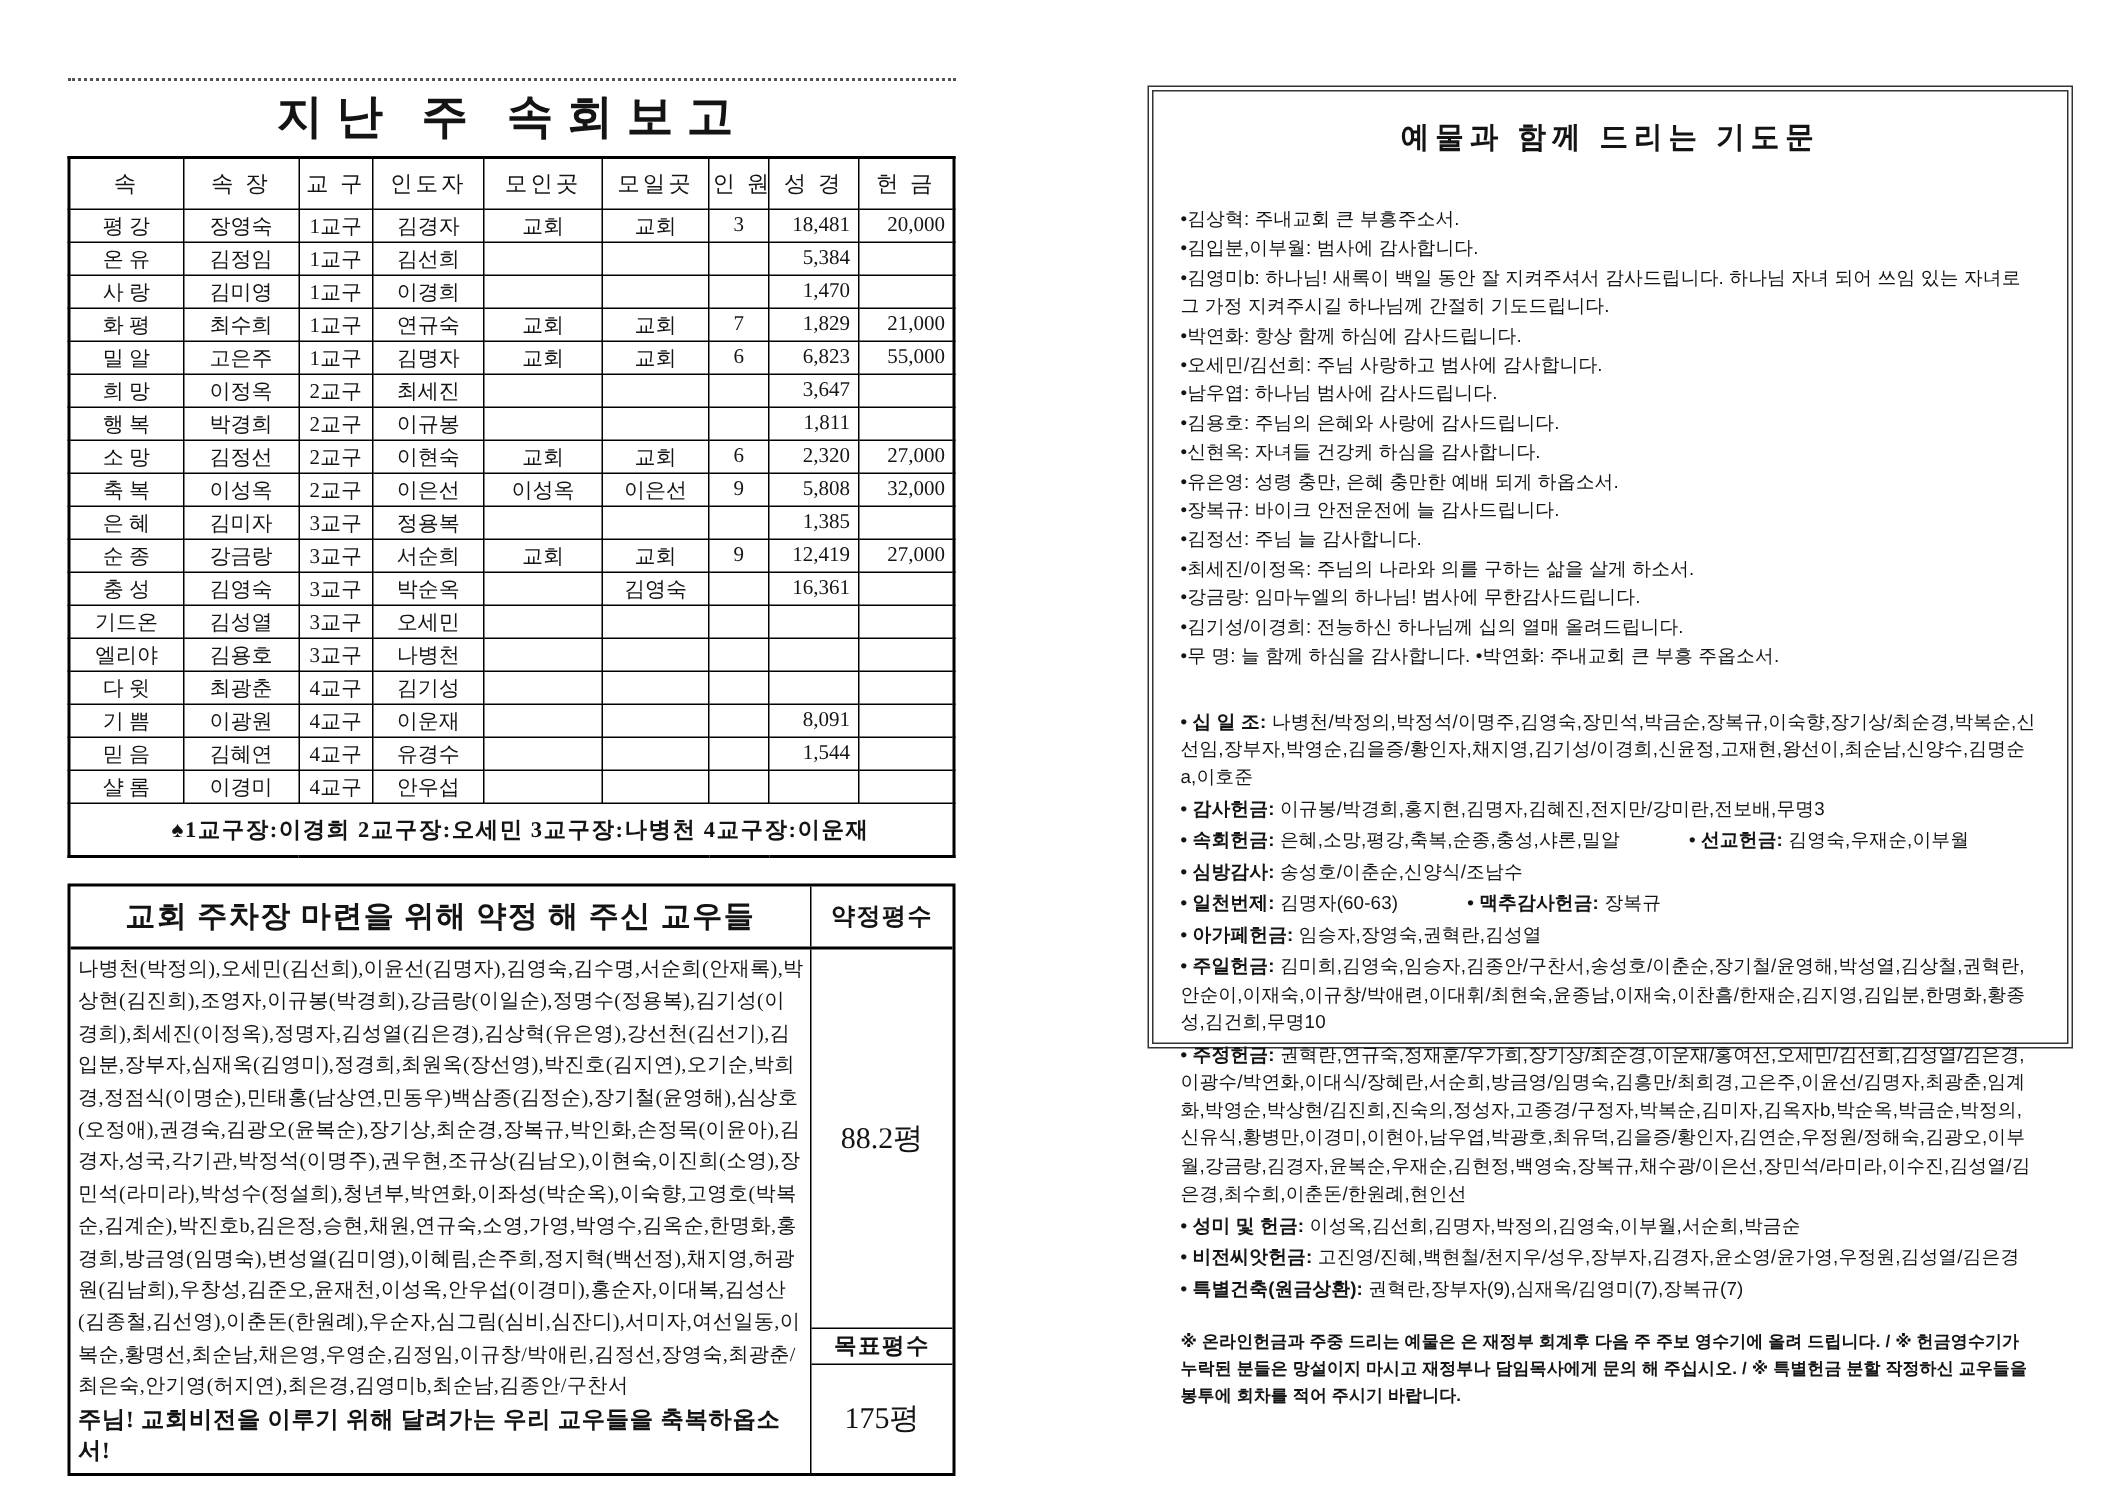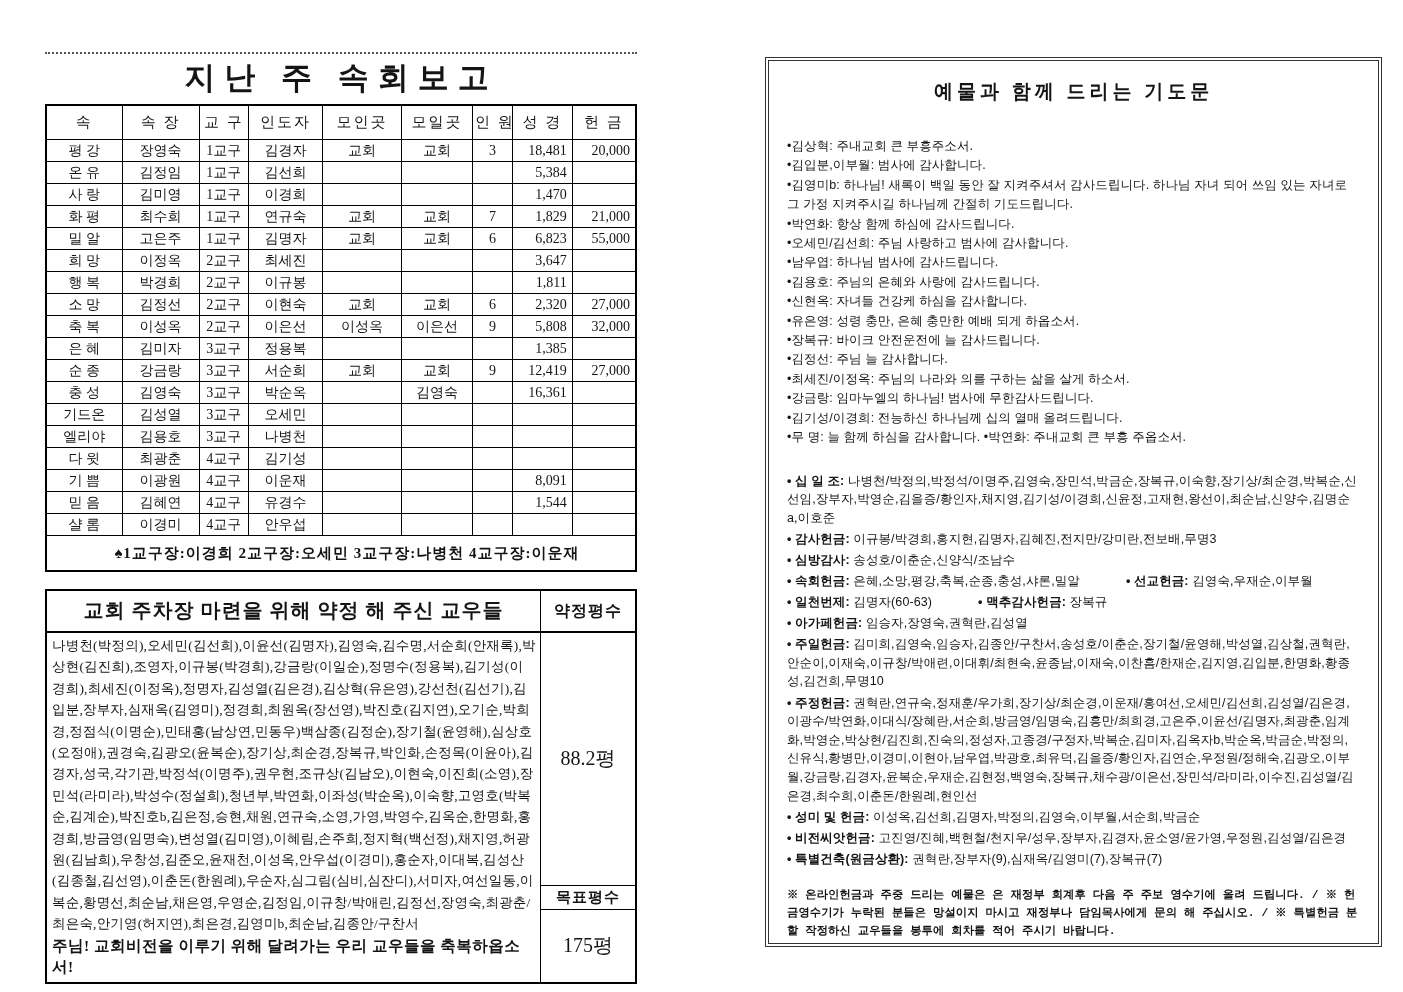--- a/index.html
+++ b/index.html
@@ -36,32 +36,32 @@
   .pledge-names-cell { flex:1; border-right:1px solid #000; padding:2px 4px 4px 5px; }
   .pledge-names { font-size:13.5px; line-height:21.4px; letter-spacing:0.2px; word-break:break-all; }
   .pledge-blessing { font-weight:bold; font-size:15.5px; margin-top:1px; letter-spacing:0.5px; }
   .pledge-right { width:94px; display:flex; flex-direction:column; }
   .pledged-area { flex:1; display:flex; align-items:center; justify-content:center; font-size:20px; min-height:228px; }
   .goal-label { border-top:1px solid #000; border-bottom:1px solid #000; text-align:center; font-weight:bold; font-size:15px; padding:2px 0; letter-spacing:1px; }
   .goal-area { display:flex; align-items:center; justify-content:center; font-size:20px; min-height:72px; }
 
   
   .page-right {
-    position:absolute; left:765px; top:57px; width:617px; height:890px;
+    position:absolute; left:765px; top:57px; width:617px; height:642px;
     border:4px double #333; box-sizing:border-box; padding:12px 18px 10px;
     font-family:"Liberation Sans", "DejaVu Sans", sans-serif;
   }
   .prayer-title { text-align:center; font-weight:900; font-size:19px; letter-spacing:4px; margin:6px 0 32px; font-family:"Liberation Serif", serif; transform:scaleY(1.05); }
   .prayer-list { }
   .prayer-line { font-size:12.5px; line-height:19.4px; letter-spacing:0.1px; }
   .offering-sections { margin-top:24px; }
   .section-line { font-size:12.5px; line-height:18.6px; margin:2.5px 0; letter-spacing:0.1px; }
   .sec-label { font-weight:bold; }
   .seg-gap { margin-left:46px; }
-  .footer-note { margin-top:18px; font-weight:bold; font-size:11.3px; line-height:18px; letter-spacing:0.1px;font-family:Liberation Mono, monospace; }
+  .footer-note { margin-top:18px; font-weight:bold; font-size:11.3px; line-height:18px; letter-spacing:0.1px; }
 </style>
 </head>
 <body>
 
 <div class="page-left">
   <div class="dotted-rule"></div>
   <div class="report-title">지난 주 속회보고</div>
 
   <table class="report">
     <colgroup>
@@ -329,22 +329,22 @@
       <div class="prayer-line">•장복규: 바이크 안전운전에 늘 감사드립니다.</div>
       <div class="prayer-line">•김정선: 주님 늘 감사합니다.</div>
       <div class="prayer-line">•최세진/이정옥: 주님의 나라와 의를 구하는 삶을 살게 하소서.</div>
       <div class="prayer-line">•강금랑: 임마누엘의 하나님! 범사에 무한감사드립니다.</div>
       <div class="prayer-line">•김기성/이경희: 전능하신 하나님께 십의 열매 올려드립니다.</div>
       <div class="prayer-line">•무 명: 늘 함께 하심을 감사합니다. •박연화: 주내교회 큰 부흥 주옵소서.</div>
     </div>
   <div class="offering-sections">
       <div class="section-line"><span class="sec-label">• 십 일 조: </span><span>나병천/박정의,박정석/이명주,김영숙,장민석,박금순,장복규,이숙향,장기상/최순경,박복순,신선임,장부자,박영순,김을증/황인자,채지영,김기성/이경희,신윤정,고재현,왕선이,최순남,신양수,김명순a,이호준</span></div>
       <div class="section-line"><span class="sec-label">• 감사헌금: </span><span>이규봉/박경희,홍지현,김명자,김혜진,전지만/강미란,전보배,무명3</span></div>
+      <div class="section-line"><span class="sec-label">• 속회헌금: </span><span>은혜,소망,평강,축복,순종,충성,샤론,밀알</span><span class="sec-label seg-gap">• 선교헌금: </span><span>김영숙,우재순,이부월</span></div>
       <div class="section-line"><span class="sec-label">• 심방감사: </span><span>송성호/이춘순,신양식/조남수</span></div>
-      <div class="section-line"><span class="sec-label">• 속회헌금: </span><span>은혜,소망,평강,축복,순종,충성,샤론,밀알</span><span class="sec-label seg-gap">• 선교헌금: </span><span>김영숙,우재순,이부월</span></div>
       <div class="section-line"><span class="sec-label">• 일천번제: </span><span>김명자(60-63)</span><span class="sec-label seg-gap">• 맥추감사헌금: </span><span>장복규</span></div>
       <div class="section-line"><span class="sec-label">• 아가페헌금: </span><span>임승자,장영숙,권혁란,김성열</span></div>
       <div class="section-line"><span class="sec-label">• 주일헌금: </span><span>김미희,김영숙,임승자,김종안/구찬서,송성호/이춘순,장기철/윤영해,박성열,김상철,권혁란,안순이,이재숙,이규창/박애련,이대휘/최현숙,윤종남,이재숙,이찬흠/한재순,김지영,김입분,한명화,황종성,김건희,무명10</span></div>
       <div class="section-line"><span class="sec-label">• 주정헌금: </span><span>권혁란,연규숙,정재훈/우가희,장기상/최순경,이운재/홍여선,오세민/김선희,김성열/김은경,이광수/박연화,이대식/장혜란,서순희,방금영/임명숙,김흥만/최희경,고은주,이윤선/김명자,최광춘,임계화,박영순,박상현/김진희,진숙의,정성자,고종경/구정자,박복순,김미자,김옥자b,박순옥,박금순,박정의,신유식,황병만,이경미,이현아,남우엽,박광호,최유덕,김을증/황인자,김연순,우정원/정해숙,김광오,이부월,강금랑,김경자,윤복순,우재순,김현정,백영숙,장복규,채수광/이은선,장민석/라미라,이수진,김성열/김은경,최수희,이춘돈/한원례,현인선</span></div>
       <div class="section-line"><span class="sec-label">• 성미 및 헌금: </span><span>이성옥,김선희,김명자,박정의,김영숙,이부월,서순희,박금순</span></div>
       <div class="section-line"><span class="sec-label">• 비전씨앗헌금: </span><span>고진영/진혜,백현철/천지우/성우,장부자,김경자,윤소영/윤가영,우정원,김성열/김은경</span></div>
       <div class="section-line"><span class="sec-label">• 특별건축(원금상환): </span><span>권혁란,장부자(9),심재옥/김영미(7),장복규(7)</span></div>
     </div>
   <div class="footer-note">※ 온라인헌금과 주중 드리는 예물은 은 재정부 회계후 다음 주 주보 영수기에 올려 드립니다. / ※ 헌금영수기가 누락된 분들은 망설이지 마시고 재정부나 담임목사에게 문의 해 주십시오. / ※ 특별헌금 분할 작정하신 교우들을 봉투에 회차를 적어 주시기 바랍니다.</div>
 </div>

